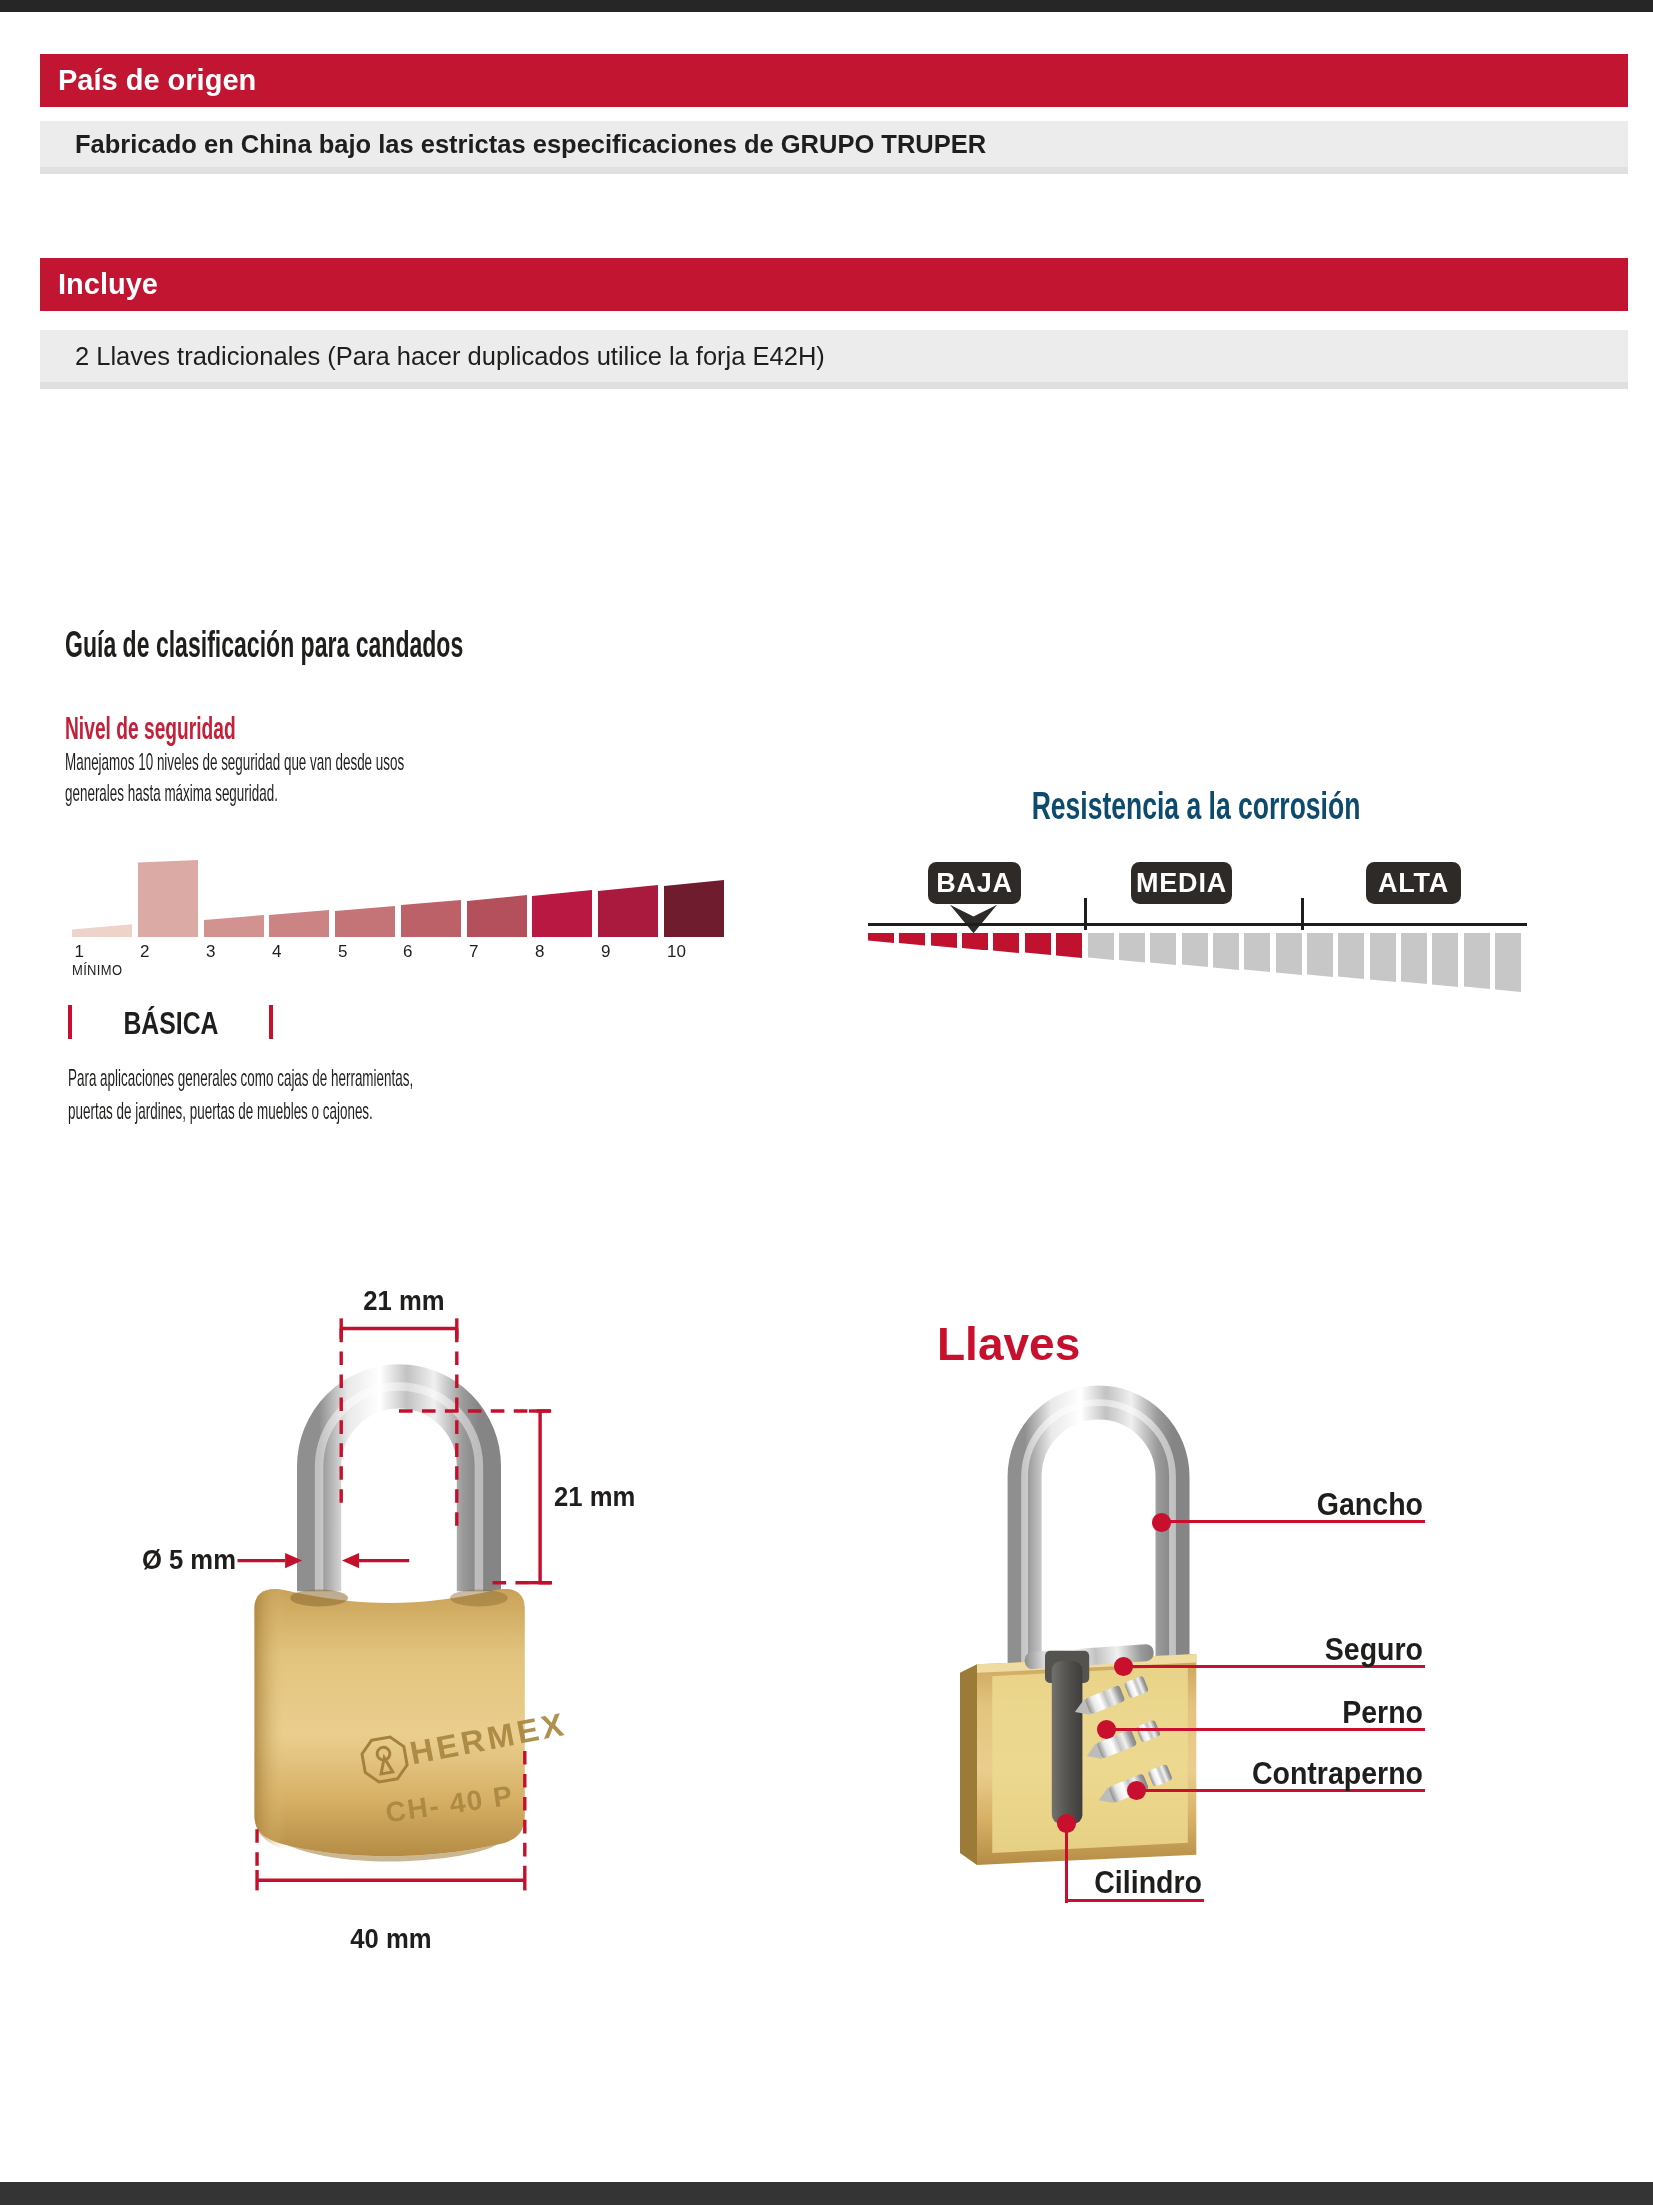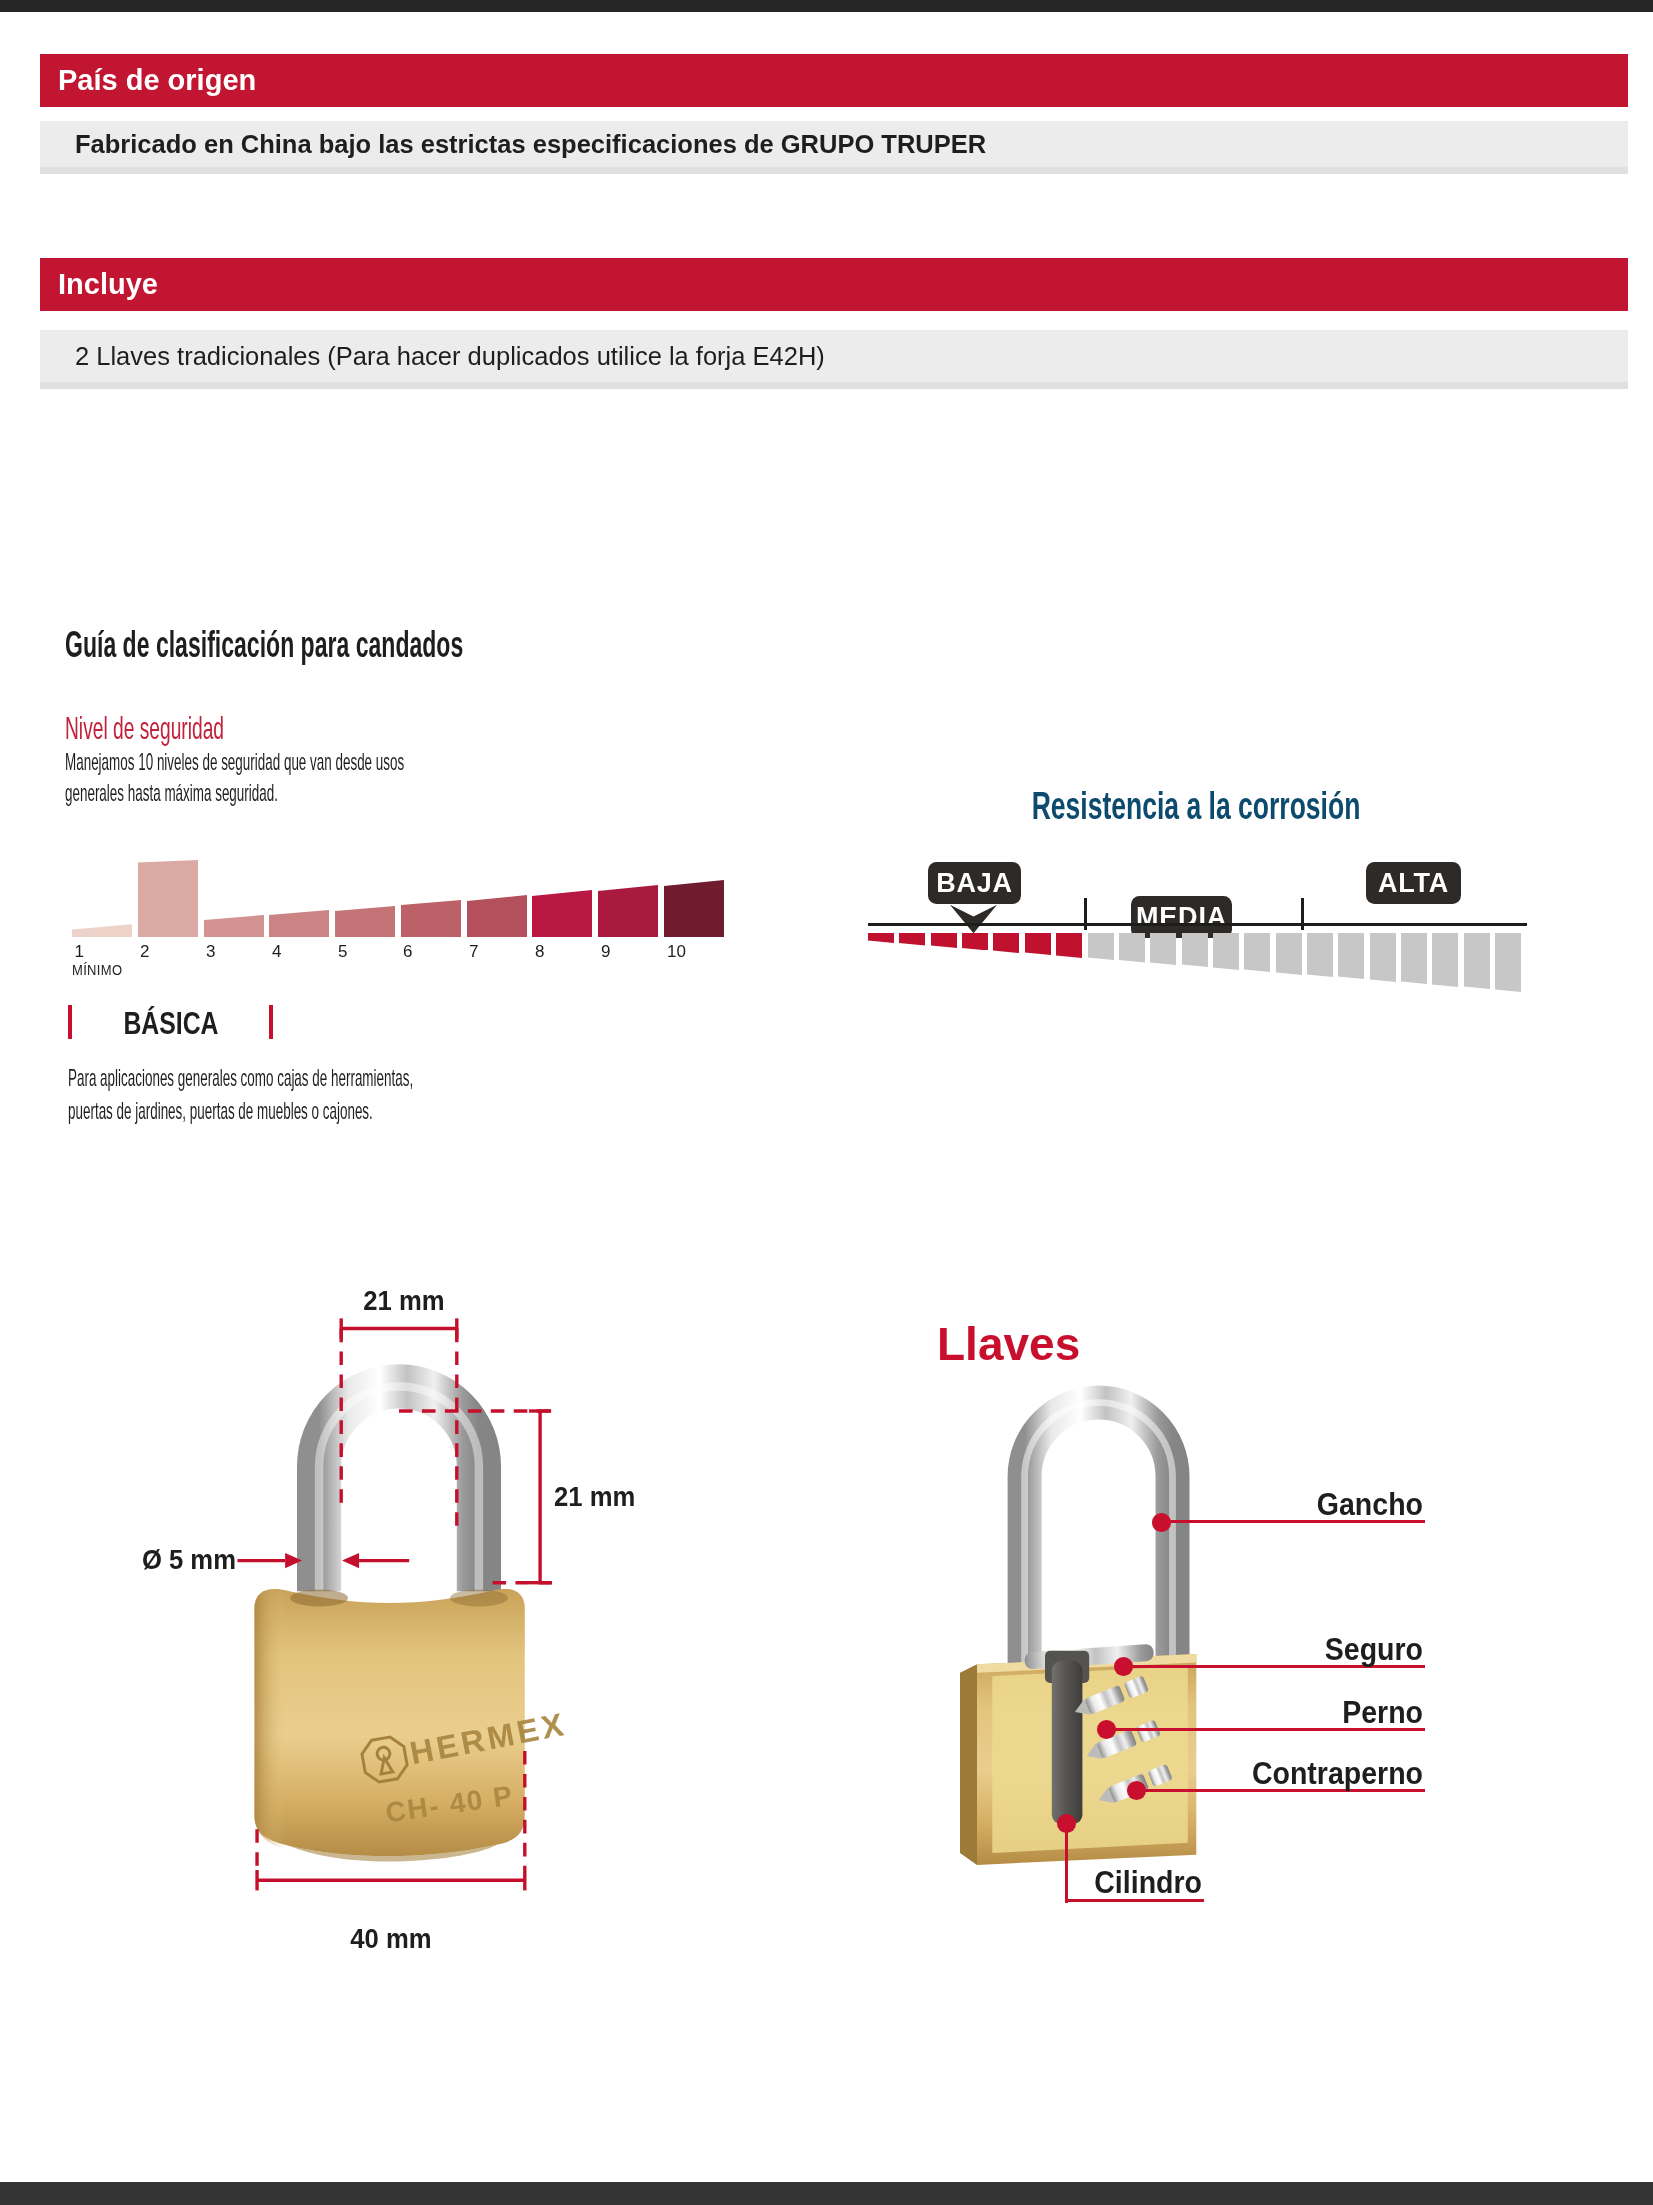--- a/index.html
+++ b/index.html
@@ -18,21 +18,21 @@
   .sec-gray{left:40px;width:1588px;background:#ececec;border-bottom:7.6px solid #e0e0e0;
             font-size:25.5px;padding-left:35px;box-sizing:border-box;display:flex;align-items:center;}
   .sec-gray.bold{font-weight:bold;}
 
   
   .cndL{transform-origin:0 0;display:inline-block;white-space:nowrap;}
   .cndC{transform-origin:50% 0;display:block;white-space:nowrap;}
   .cndR{transform-origin:100% 50%;display:block;white-space:nowrap;}
 
   .guide-title{left:65px;top:624px;font-size:36px;font-weight:bold;color:#1f1e1c;}
-  .sec-heading{left:65px;top:710px;font-size:32px;font-weight:normal;color:#c32039;}
+  .sec-heading{left:65px;top:710px;font-size:32px;font-weight:bold;color:#c32039;}
   .sec-desc{left:65px;top:746px;font-size:24px;line-height:31px;color:#1f1e1c;}
 
   
   .chart{left:72px;top:860px;width:680px;height:77px;}
   .chart .seg{position:absolute;bottom:0;}
   .chart-labels{left:72px;top:942px;width:680px;height:20.4px;font-size:17px;color:#1f1e1c;}
   .chart-labels div{position:absolute;top:0;}
   .minimo{left:72px;top:961px;font-size:15.3px;letter-spacing:0.4px;color:#1f1e1c;}
 
   .basica-wrap{left:68px;top:1005px;width:206px;height:35px;}
@@ -41,21 +41,21 @@
                 font-size:31px;font-weight:bold;color:#1f1e1c;}
   .basica-desc{left:68px;top:1061px;font-size:24px;line-height:33px;color:#1f1e1c;}
 
   
   .corr-title{left:941px;top:784px;width:510px;text-align:center;
               font-size:39px;font-weight:bold;color:#0c4a6e;}
   .tag{top:862px;height:42px;background:#2d2a28;border-radius:8.5px;color:#fff;
        font-size:27px;font-weight:bold;letter-spacing:0.8px;display:flex;align-items:center;
        justify-content:center;}
   .tag-baja{left:928px;width:93px;}
-  .tag-media{left:1131px;width:101px;margin-top:34px;}
+  .tag-media{left:1131px;width:101px;}
   .tag-alta{left:1366px;width:95px;}
   .corr-axis{left:868px;top:923px;width:659px;height:3.4px;background:#1d1d1b;}
   .corr-tick{top:898px;width:3.4px;height:32px;background:#1d1d1b;}
   .corr-wedge{left:868px;top:933px;width:671px;height:64px;}
   .corr-wedge .wseg{position:absolute;top:0;}
 
   
   .dim{font-size:27px;font-weight:bold;color:#1f1e1c;}
 
   

